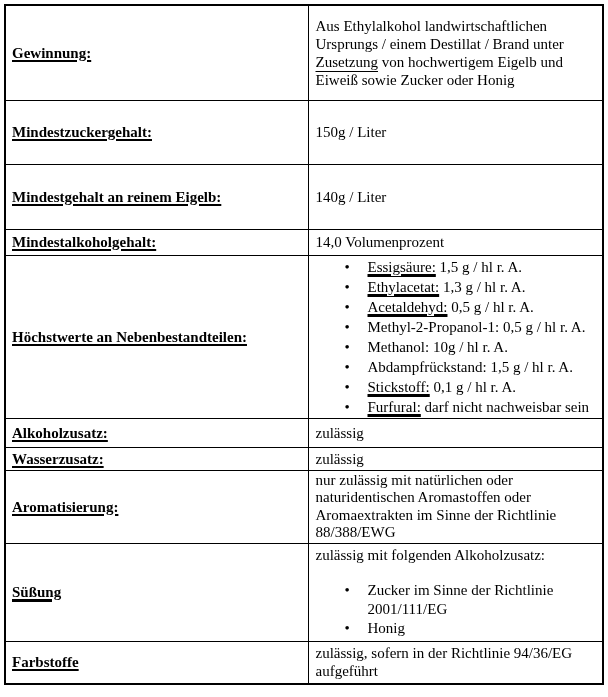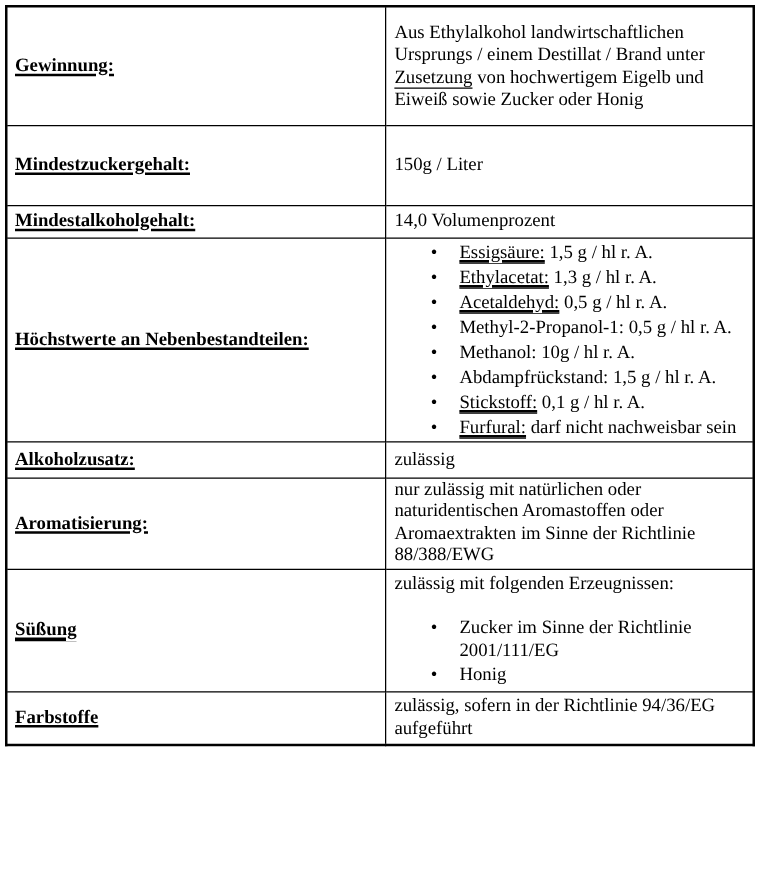--- a/index.html
+++ b/index.html
@@ -94,20 +94,28 @@
 
   <tr class="r2">
     <td class="label">
       <span class="u">Mindestzuckergehalt:</span>
     </td>
     <td class="value">
       <span>150g / Liter</span>
     </td>
   </tr>
 
+  <tr class="r3">
+    <td class="label">
+      <span class="u">Mindestgehalt an reinem Eigelb:</span>
+    </td>
+    <td class="value">
+      <span>140g / Liter</span>
+    </td>
+  </tr>
 
   <tr class="r4">
     <td class="label">
       <span class="u">Mindestalkoholgehalt:</span>
     </td>
     <td class="value">
       <span>14,0 Volumenprozent</span>
     </td>
   </tr>
 
@@ -155,36 +163,44 @@
 
   <tr class="r6">
     <td class="label">
       <span class="u">Alkoholzusatz:</span>
     </td>
     <td class="value">
       <span>zulässig</span>
     </td>
   </tr>
 
+  <tr class="r7">
+    <td class="label">
+      <span class="u">Wasserzusatz:</span>
+    </td>
+    <td class="value">
+      <span>zulässig</span>
+    </td>
+  </tr>
 
   <tr class="r8">
     <td class="label">
       <span class="u">Aromatisierung:</span>
     </td>
     <td class="value">
       <span>nur zulässig mit natürlichen oder naturidentischen Aromastoffen oder Aromaextrakten im Sinne der Richtlinie 88/388/EWG</span>
     </td>
   </tr>
 
   <tr class="r9">
     <td class="label">
       <span class="u"><span class="squig">Süßung</span></span>
     </td>
     <td class="value">
-      <div>zulässig mit folgenden Erzeugnissen:</div>
+      <div>zulässig mit folgenden Alkoholzusatz:</div>
       <div class="vspace"></div>
       <div class="bullets b9">
         <div class="bullet">
           <span class="dot">•</span>
           <span class="bt">Zucker im Sinne der Richtlinie 2001/111/EG</span>
         </div>
         <div class="bullet">
           <span class="dot">•</span>
           <span class="bt">Honig</span>
         </div>

